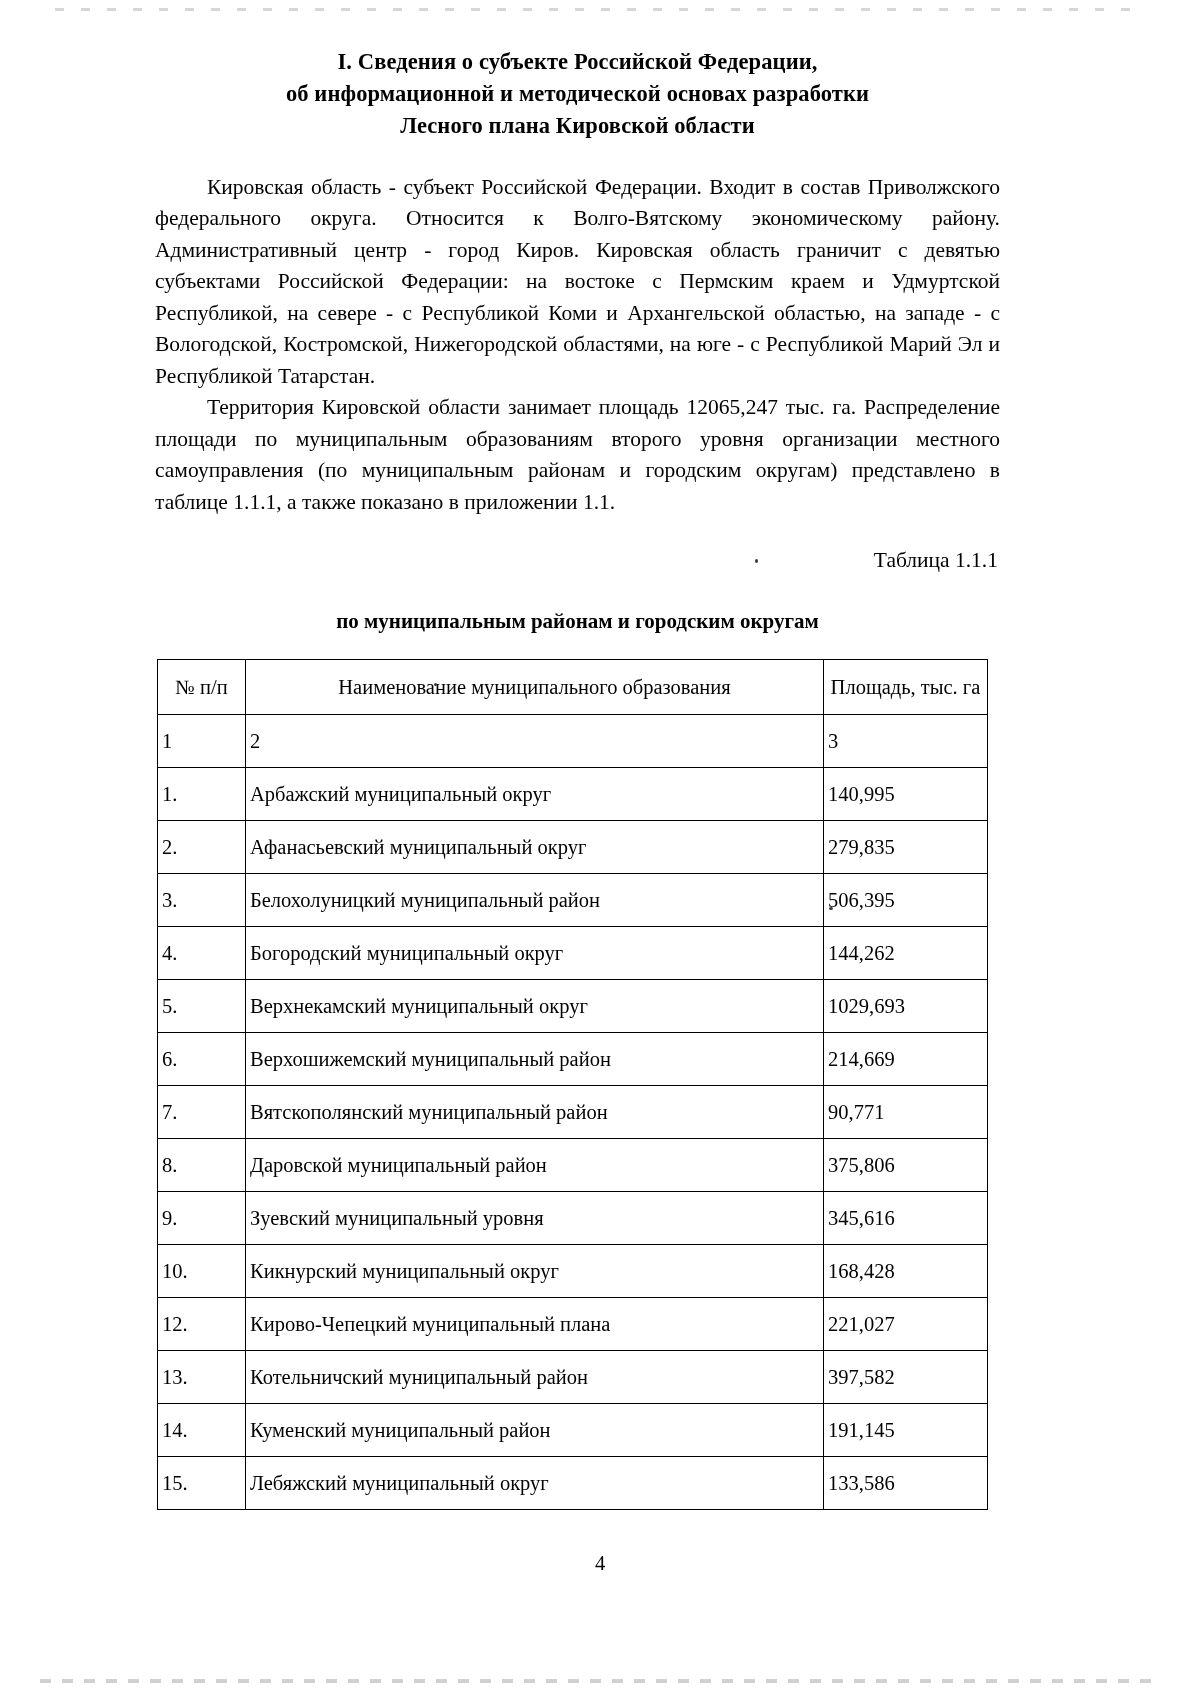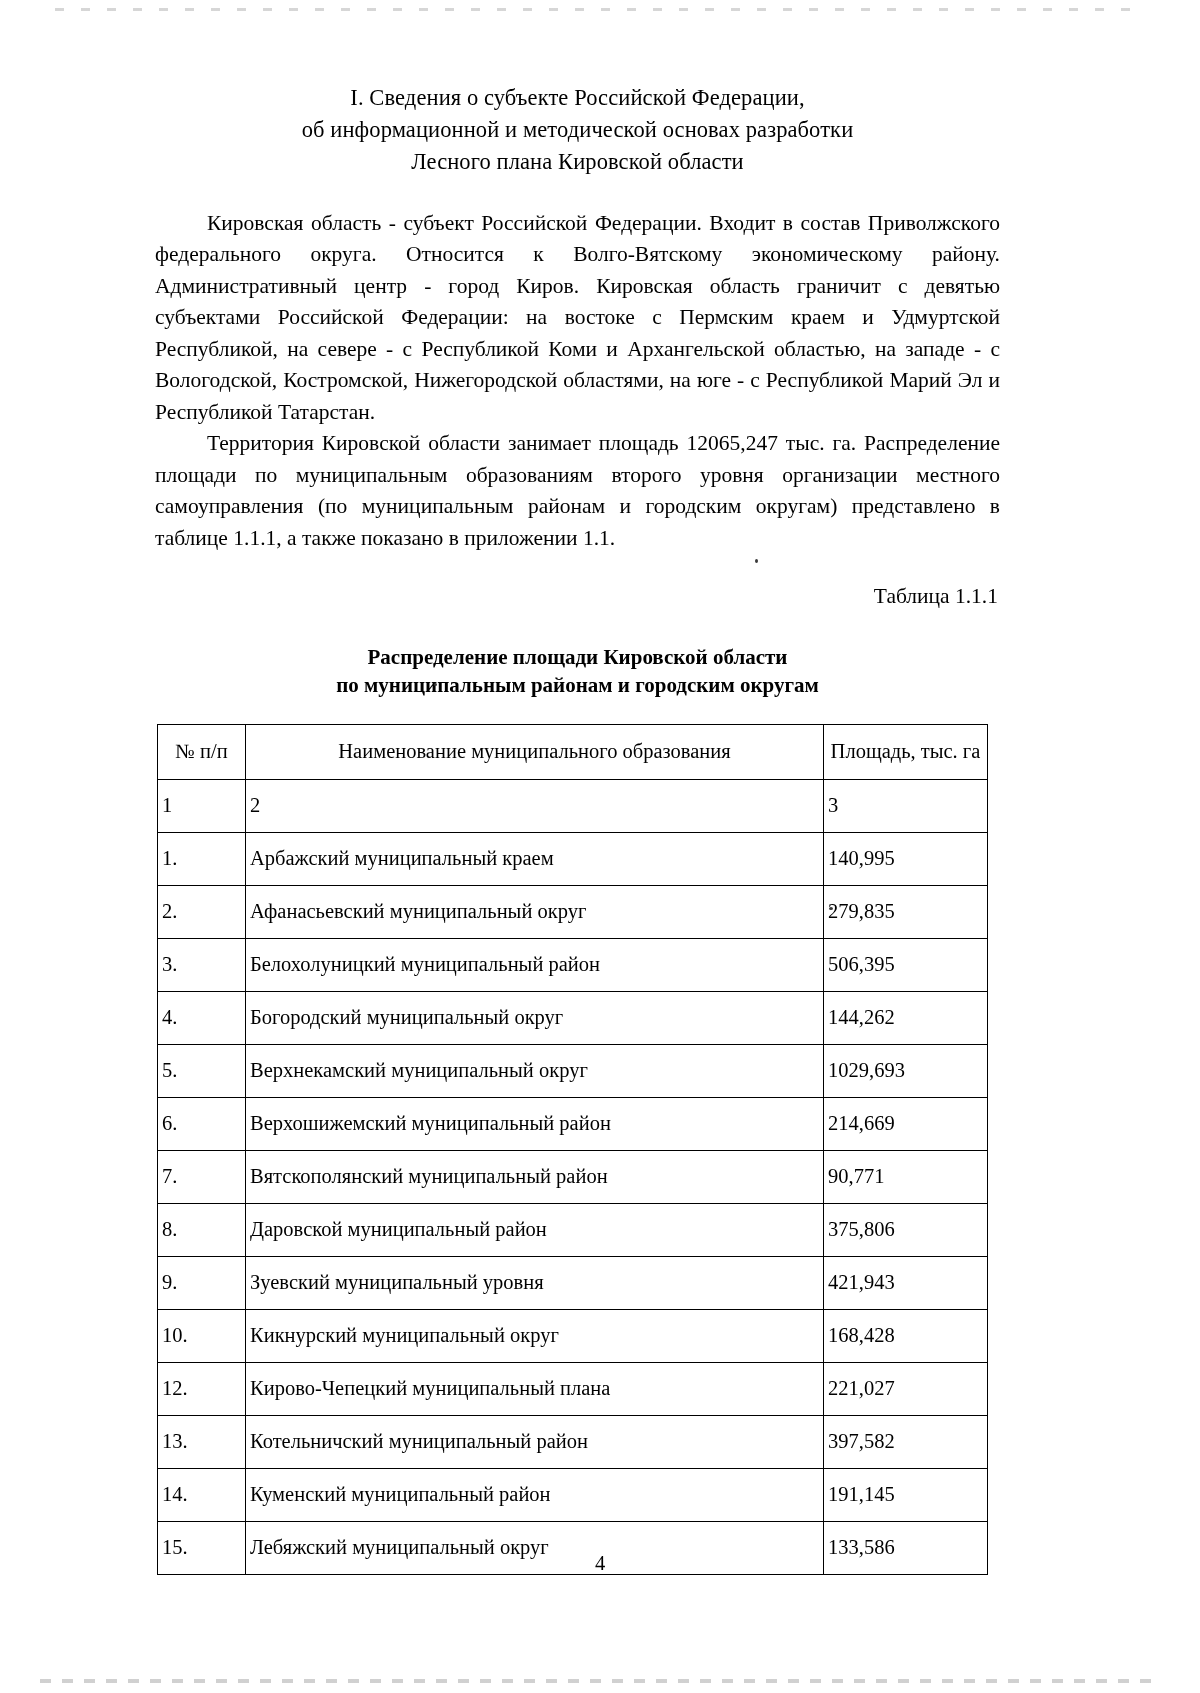--- a/index.html
+++ b/index.html
@@ -46,25 +46,25 @@
 
   .content {
     position: absolute;
     left: 155px;
     top: 0;
     width: 845px;
   }
 
   h1.doc-title {
     font-size: 22.5px;
-    font-weight: normal;
+    font-weight: bold;
     text-align: center;
     line-height: 1.42;
     margin: 0;
-    padding-top: 82px;
+    padding-top: 46px;
     letter-spacing: 0.1px;
   }
   h1.doc-title .ln { display: block; }
 
   p.body-par {
     font-size: 21.5px;
     line-height: 1.465;
     text-align: justify;
     text-justify: inter-word;
     margin: 0;
@@ -144,21 +144,20 @@
       <span class="ln">об информационной и методической основах разработки</span>
       <span class="ln">Лесного плана Кировской области</span>
     </h1>
 
     <p class="body-par par-1">Кировская область - субъект Российской Федерации. Входит в состав Приволжского федерального округа. Относится к Волго-Вятскому экономическому району. Административный центр - город Киров. Кировская область граничит с девятью субъектами Российской Федерации: на востоке с Пермским краем и Удмуртской Республикой, на севере - с Республикой Коми и Архангельской областью, на западе - с Вологодской, Костромской, Нижегородской областями, на юге - с Республикой Марий Эл и Республикой Татарстан.</p>
     <p class="body-par par-2">Территория Кировской области занимает площадь 12065,247 тыс. га. Распределение площади по муниципальным образованиям второго уровня организации местного самоуправления (по муниципальным районам и городским округам) представлено в таблице 1.1.1, а также показано в приложении 1.1.</p>
 
     <div class="tab-number">Таблица 1.1.1</div>
 
     <div class="table-caption">
-      <span class="ln">Распределение площади Кировской области</span>
       <span class="ln">по муниципальным районам и городским округам</span>
     </div>
 
     <table class="area-table">
       <colgroup>
         <col class="c-num">
         <col class="c-name">
         <col class="c-area">
       </colgroup>
       <thead>
@@ -169,21 +168,21 @@
         </tr>
         <tr>
           <td>1</td>
           <td>2</td>
           <td>3</td>
         </tr>
       </thead>
       <tbody>
         <tr>
           <td>1.</td>
-          <td>Арбажский муниципальный краем</td>
+          <td>Арбажский муниципальный округ</td>
           <td>140,995</td>
         </tr>
         <tr>
           <td>2.</td>
           <td>Афанасьевский муниципальный округ</td>
           <td>279,835</td>
         </tr>
         <tr>
           <td>3.</td>
           <td>Белохолуницкий муниципальный район</td>
@@ -210,21 +209,21 @@
           <td>90,771</td>
         </tr>
         <tr>
           <td>8.</td>
           <td>Даровской муниципальный район</td>
           <td>375,806</td>
         </tr>
         <tr>
           <td>9.</td>
           <td>Зуевский муниципальный уровня</td>
-          <td>421,943</td>
+          <td>345,616</td>
         </tr>
         <tr>
           <td>10.</td>
           <td>Кикнурский муниципальный округ</td>
           <td>168,428</td>
         </tr>
         <tr>
           <td>12.</td>
           <td>Кирово-Чепецкий муниципальный плана</td>
           <td>221,027</td>

